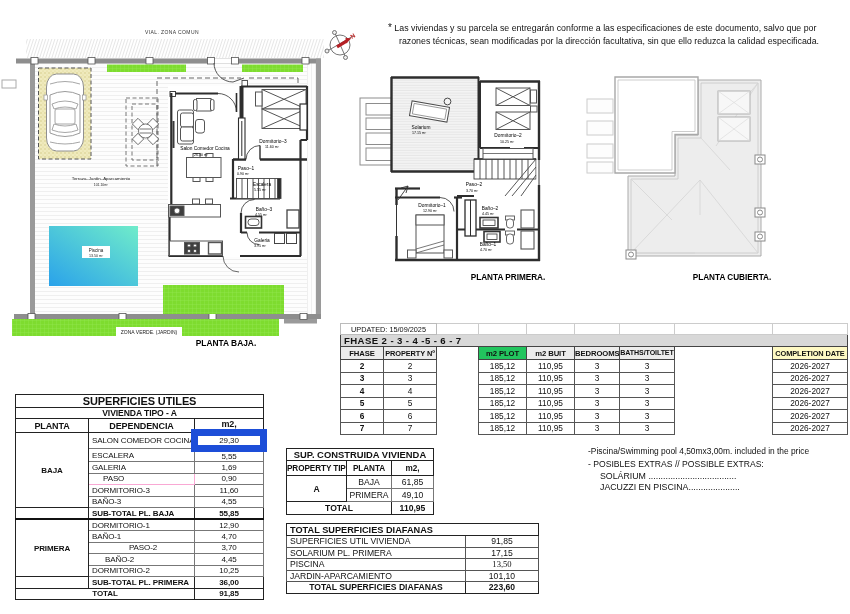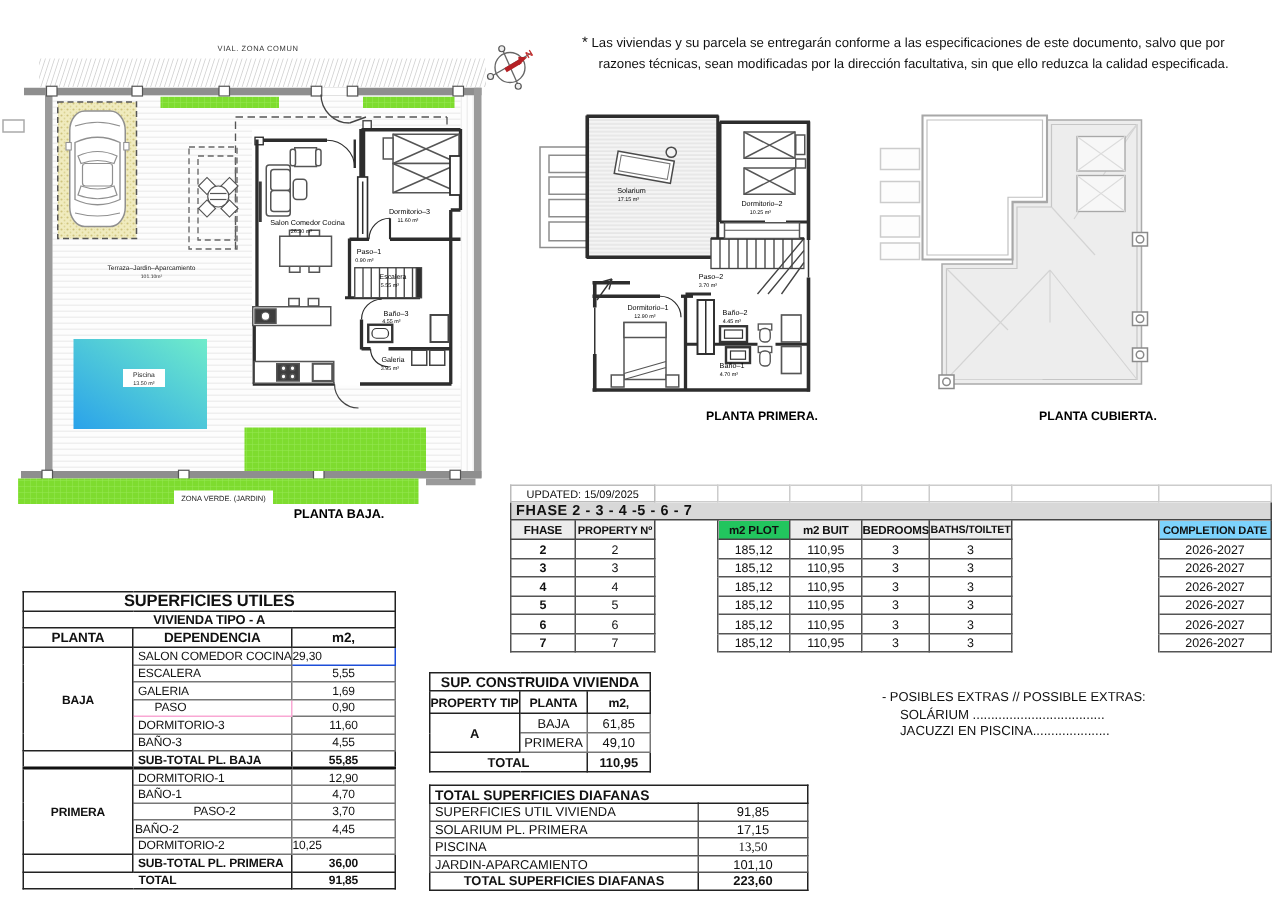--- a/index.html
+++ b/index.html
@@ -537,21 +537,21 @@
 </tr>
 <tr style="height:13px;font-weight:bold;text-align:center;font-size:7.7px;letter-spacing:-0.1px;">
 <td style="border:1px solid #444;background:#ececec;">FHASE</td>
 <td style="border:1px solid #444;background:#ececec;font-size:7.4px;margin-top:16px;">PROPERTY Nº</td>
 <td style="border-left:1px solid #444;border-right:1px solid #444;"></td>
 <td style="border:1px solid #444;background:#22c55e;">m2 PLOT</td>
 <td style="border:1px solid #444;background:#ececec;">m2 BUIT</td>
 <td style="border:1px solid #444;background:#ececec;">BEDROOMS</td>
 <td style="border:1px solid #444;background:#ececec;font-size:7.1px;">BATHS/TOILTET</td>
 <td style="border-left:1px solid #444;border-right:1px solid #444;"></td>
-<td style="border:1px solid #444;background:#7dd3fc;font-size:7.4px;">COMPLETION DATE</td>
+<td style="border:1px solid #444;background:#fef9c3;font-size:7.4px;">COMPLETION DATE</td>
 </tr>
 <tr style="height:12.5px;text-align:center;">
 <td style="border:1px solid #555;font-weight:bold;">2</td>
           <td style="border:1px solid #555;">2</td>
           <td style="border-left:1px solid #555;border-right:1px solid #555;"></td>
           <td style="border:1px solid #555;">185,12</td>
           <td style="border:1px solid #555;">110,95</td>
           <td style="border:1px solid #555;">3</td>
           <td style="border:1px solid #555;">3</td>
           <td style="border-left:1px solid #555;border-right:1px solid #555;"></td>
@@ -629,21 +629,21 @@
           <td colspan="3" style="border:1px solid #222;text-align:center;font-weight:bold;font-size:8.6px;">VIVIENDA TIPO - A</td>
         </tr>
 <tr style="height:13px;font-weight:bold;text-align:center;font-size:9px;">
           <td style="border:1px solid #222;">PLANTA</td>
           <td style="border:1px solid #222;">DEPENDENCIA</td>
           <td style="border:1px solid #222;">m2,</td>
         </tr>
 <tr style="height:11.5px;">
           <td rowspan="6" style="border:1px solid #222;text-align:center;font-weight:bold;">BAJA</td>
           <td style="border:1px solid #777;padding-left:3px;">SALON COMEDOR COCINA</td>
-          <td style="border:1px solid #1d4ed8;">29,30</td>
+          <td style="border:7px solid #1d4ed8;text-align:center;">29,30</td>
         </tr>
 <tr style="height:11.5px;">
           <td style="border:1px solid #777;padding-left:3px;">ESCALERA</td>
           <td style="border:1px solid #777;text-align:center;">5,55</td>
         </tr>
 <tr style="height:11.5px;">
           <td style="border:1px solid #777;padding-left:3px;">GALERIA</td>
           <td style="border:1px solid #777;text-align:center;">1,69</td>
         </tr>
 <tr style="height:11.5px;">
@@ -670,26 +670,26 @@
         </tr>
 <tr style="height:11.5px;">
           <td style="border:1px solid #777;padding-left:3px;">BAÑO-1</td>
           <td style="border:1px solid #777;text-align:center;">4,70</td>
         </tr>
 <tr style="height:11.5px;">
           <td style="border:1px solid #777;padding-left:3px;text-align:center;">PASO-2</td>
           <td style="border:1px solid #777;text-align:center;">3,70</td>
         </tr>
 <tr style="height:11.5px;">
-          <td style="border:1px solid #777;padding-left:1px;">BAÑO-2</td>
+          <td style="border:1px solid #777;padding-left:16px;">BAÑO-2</td>
           <td style="border:1px solid #777;text-align:center;">4,45</td>
         </tr>
 <tr style="height:11.5px;">
           <td style="border:1px solid #777;padding-left:3px;">DORMITORIO-2</td>
-          <td style="border:1px solid #777;text-align:left;">10,25</td>
+          <td style="border:1px solid #777;text-align:center;">10,25</td>
         </tr>
 <tr style="height:11.5px;font-weight:bold;">
           <td style="border:1px solid #222;"></td>
           <td style="border:1px solid #222;padding-left:3px;">SUB-TOTAL PL. PRIMERA</td>
           <td style="border:1px solid #222;text-align:center;">36,00</td>
         </tr>
 <tr style="height:11.5px;font-weight:bold;">
           <td colspan="2" style="border:1px solid #222;text-align:center;">TOTAL</td>
           <td style="border:1px solid #222;text-align:center;">91,85</td>
         </tr>
@@ -752,16 +752,17 @@
           <td style="border:1px solid #555;padding-left:3px;">JARDIN-APARCAMIENTO</td>
           <td style="border:1px solid #555;text-align:center;">101,10</td>
         </tr>
 <tr style="height:11.5px;font-weight:bold;">
           <td style="border:1px solid #222;text-align:center;">TOTAL SUPERFICIES DIAFANAS</td>
           <td style="border:1px solid #222;text-align:center;">223,60</td>
         </tr>
 </tbody>
     </table>
 
+<div class="abs" style="left:588px;top:446px;font-size:8.4px;color:#111;line-height:11px;">-Piscina/Swimming pool 4,50mx3,00m. included in the price</div>
 <div class="abs" style="left:588px;top:459px;font-size:8.6px;color:#111;">- POSIBLES EXTRAS // POSSIBLE EXTRAS:</div>
 <div class="abs" style="left:600px;top:471px;font-size:8.8px;color:#111;">SOLÁRIUM ....................................</div>
 <div class="abs" style="left:600px;top:482px;font-size:8.8px;color:#111;">JACUZZI EN PISCINA.....................</div>
 </div>
 
 </body></html>

